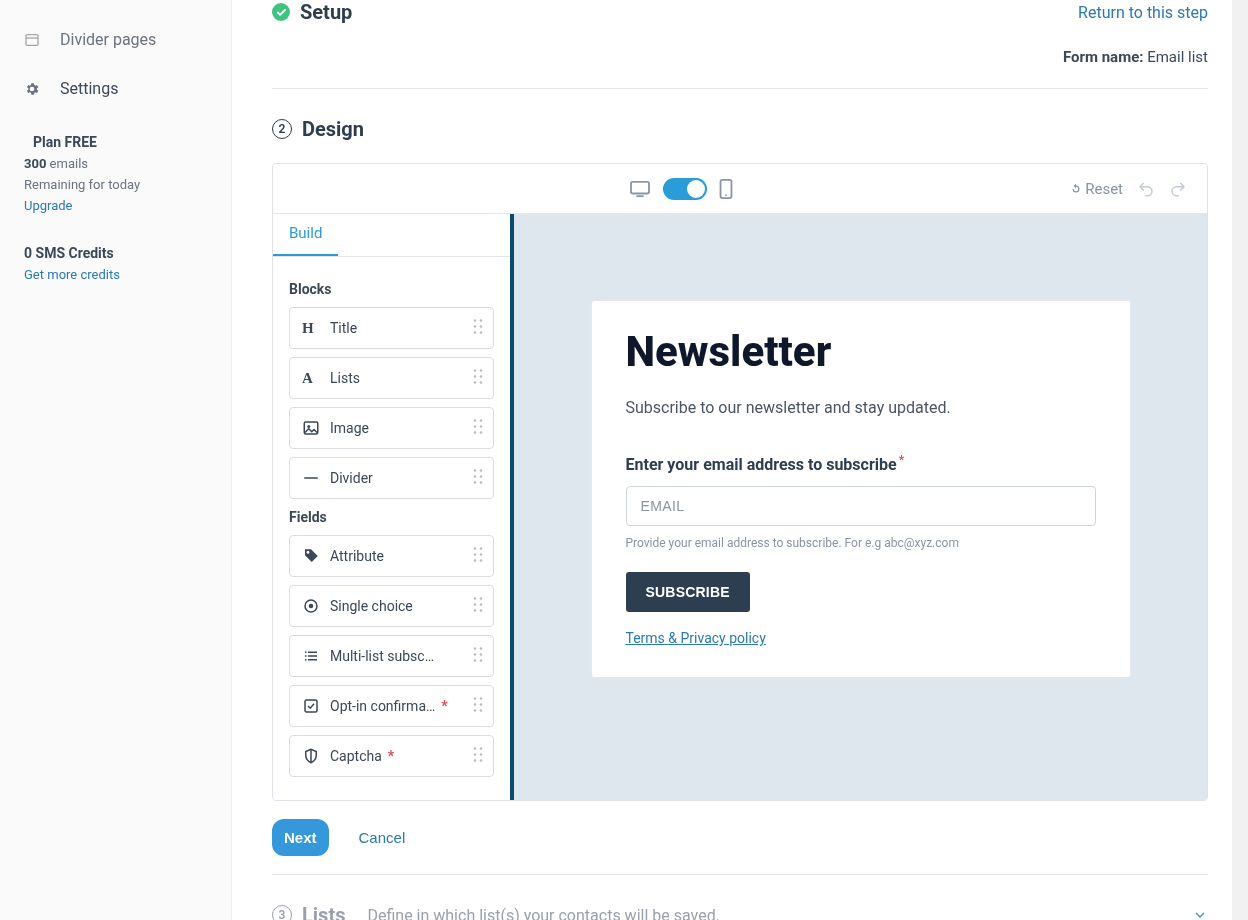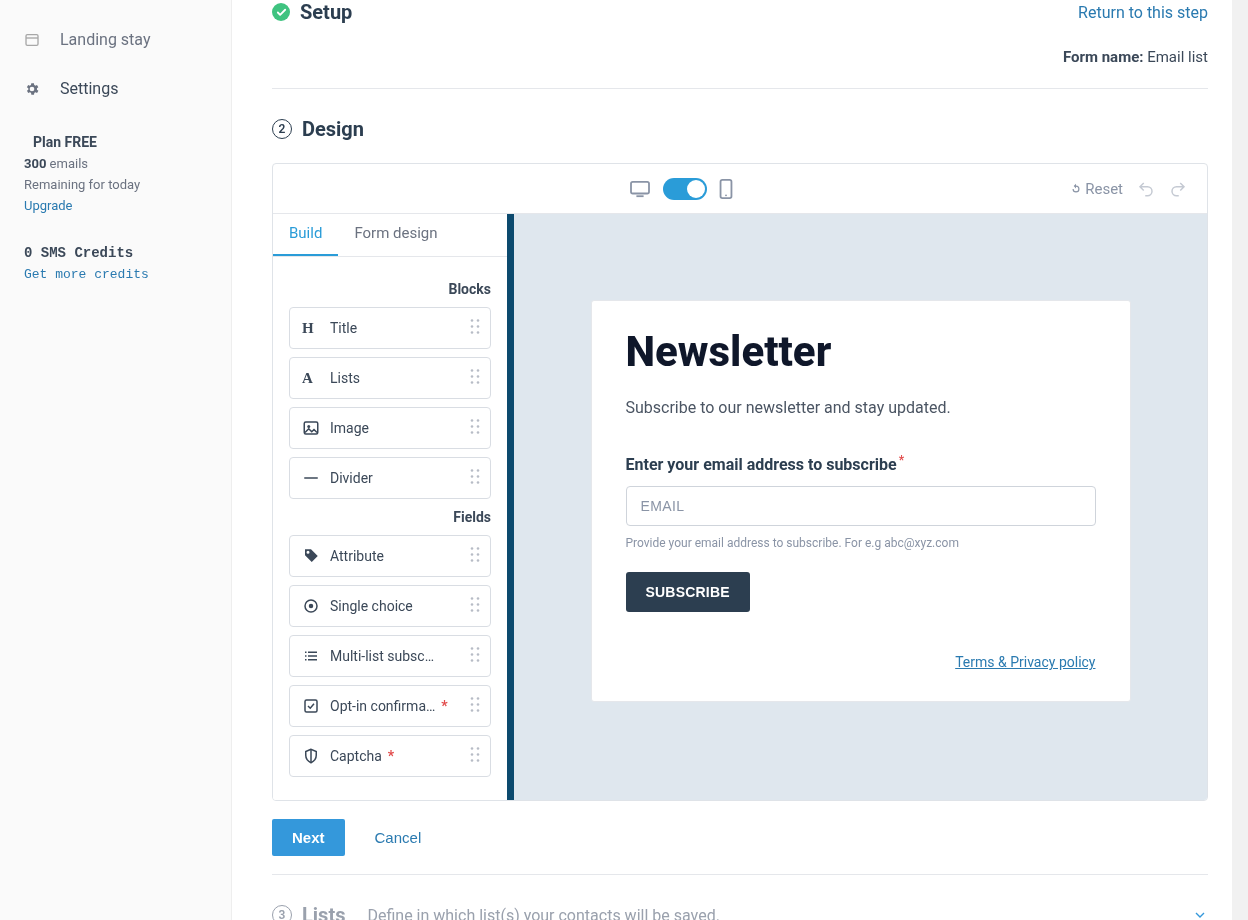--- a/index.html
+++ b/index.html
@@ -30,21 +30,21 @@
     color: #6b7280;
     padding: 10px 0 20px 0;
     cursor: pointer;
   }
   .side-item svg, .side-item .icon { margin-right: 20px; width: 16px; height:16px; fill:#a7a7a7; color:#a7a7a7; }
   .plan-box { padding: 16px 24px; font-size:14px; }
   .plan-title { font-weight:700; color:#3b4858; margin-bottom:6px;margin-left:9px; }
   .plan-line { color:#6b7280; font-size:13px; margin-bottom:6px; }
   .plan-line b { color:#3b4858; font-weight:700; }
   .link { color:#2a7ab0; font-size:13px; cursor:pointer; }
-  .sms-box { padding: 16px 24px; font-size:14px;font-family:Liberation Mono, monospace; }
+  .sms-box { padding: 16px 24px; font-size:14px; }
   .sms-title { font-weight:700; color:#3b4858; margin-bottom:6px; }
 
   .main { flex:1; background:#fff; display:flex; flex-direction:column; position:relative; }
   .content { padding: 0 40px 0 40px; }
 
   .step-header { display:flex; align-items:center; margin-top: 0; margin-bottom: 24px; }
   .step-header .icon-ok {
     width:18px; height:18px; background:#3fc380; border-radius:50%; margin-right:10px;
     display:flex; align-items:center; justify-content:center;
   }
@@ -80,22 +80,22 @@
   .toggle {
     width:44px; height:22px; background:#2a9cd8; border-radius:11px; position:relative; cursor:pointer;
   }
   .toggle .knob { position:absolute; right:2px; top:2px; width:18px; height:18px; background:#fff; border-radius:50%; }
   .reset { display:flex; align-items:center; gap:2px; font-size:15px; cursor:pointer; color:#8a94a6; }
   .reset svg { width:14px; height:14px; fill:#8a94a6; }
   .hist-icon { width:18px; height:18px; color:#c5cad3; cursor:pointer; }
 
   .designer-body { display:flex; height:586px; }
   .panel-left {
-    width:241px; border-right:7px solid #0c4a6e; background:#fff;
-    display:flex; flex-direction:column;text-align:right;
+    width:241px; border-right:4px solid #0c4a6e; background:#fff;
+    display:flex; flex-direction:column;
   }
   .tabs { display:flex; border-bottom:1px solid #e5e7eb; }
   .tab { padding:10px 16px 12px; font-size:15px; color:#6b7280; cursor:pointer; }
   .tab.active { color:#2a9cd8; border-bottom:2px solid #2a9cd8; }
 
   .block-scroll { padding: 14px 16px 16px 16px; overflow:auto; }
   .group-title { font-weight:700; color:#3b4858; font-size:14px; margin: 10px 0 10px 0; }
   .block-item {
     border:1px solid #d9dde3; border-radius:4px; background:#fff;
     display:flex; align-items:center; height:42px; padding:0 12px;
@@ -120,46 +120,46 @@
   .form-card input {
     width:100%; height:40px; border:1px solid #cfd4db; border-radius:4px;
     padding:1px 14px; font-size:14px; color:#374151;
   }
   .form-card input::placeholder { color:#8a94a6; letter-spacing:0.4px; }
   .help { font-size:12px; color:#8a94a6; margin-top:10px; margin-bottom:22px; }
   .btn-sub {
     background:#2c3e50; color:#fff; font-weight:700; font-size:14px;
     padding: 12px 20px; border:none; border-radius:3px; letter-spacing:0.2px; cursor:pointer;
   }
-  .terms { text-align:right; margin-top:40px; }
+  .terms { text-align:left; margin-top:16px; }
   .terms a { color:#2a7ab0; font-size:14px; text-decoration:underline; }
 
   .footer-actions { display:flex; align-items:center; gap:30px; margin-bottom:18px; }
-  .btn-next { background:#3498db; color:#fff; border:none; border-radius:2px; padding:10px 20px; font-size:15px; font-weight:600; cursor:pointer;text-align:center; }
+  .btn-next { background:#3498db; color:#fff; border:none; border-radius:12px; padding:10px 12px; font-size:15px; font-weight:600; cursor:pointer;text-align:center; }
   .btn-cancel { background:none; border:none; color:#2a7ab0; font-size:15px; cursor:pointer; }
 
   .step3-row { display:flex; align-items:center; border-top:1px solid #e5e7eb; padding-top:28px; color:#9aa1ad; margin-top:6px; }
   .step-num.muted { border-color:#9aa1ad; color:#9aa1ad; }
   .step3-row h3 { font-size:20px; font-weight:700; margin-right:22px; color:#9aa1ad; }
   .step3-row .desc { font-size:16px; }
   .chev { margin-left:auto; color:#3498db; width:16px; height:16px; }
 
   .scroll-edge { position:absolute; right:0; top:0; bottom:0; width:16px; background:#f1f1f1; }
 </style>
 </head>
 <body>
 
 <aside class="sidebar">
   <div class="side-nav">
     <div class="side-item">
       <svg class="icon" viewBox="0 0 24 24">
           <rect x="3" y="4" width="18" height="16" rx="2" fill="none" stroke="#a7a7a7" stroke-width="2"></rect>
           <line x1="3" y1="9" x2="21" y2="9" stroke="#a7a7a7" stroke-width="2"></line>
         </svg>
-      <span>Landing stay</span>
+      <span>Divider pages</span>
     </div>
     <div class="side-item" style="color:#3b4858;">
       <svg class="icon" viewBox="0 0 24 24">
           <path fill="#6b7280" d="M19.4 13a7.5 7.5 0 0 0 .1-1 7.5 7.5 0 0 0-.1-1l2.1-1.6-2-3.4-2.5 1a7.6 7.6 0 0 0-1.7-1l-.4-2.6h-4l-.4 2.6a7.6 7.6 0 0 0-1.7 1l-2.5-1-2 3.4L6.5 11a7.5 7.5 0 0 0-.1 1 7.5 7.5 0 0 0 .1 1l-2.1 1.6 2 3.4 2.5-1a7.6 7.6 0 0 0 1.7 1l.4 2.6h4l.4-2.6a7.6 7.6 0 0 0 1.7-1l2.5 1 2-3.4Zm-7.4 2.5A3.5 3.5 0 1 1 15.5 12 3.5 3.5 0 0 1 12 15.5Z"></path>
         </svg>
       <span>Settings</span>
     </div>
   </div>
 
   <div class="plan-box">
@@ -231,21 +231,20 @@
               <path fill="none" stroke="#c5cad3" stroke-width="2" d="M15 14l5-5-5-5M20 9H10a6 6 0 0 0 0 12h3"></path>
             </svg>
         </div>
       </div>
 
       <div class="designer-body">
 
         <div class="panel-left">
           <div class="tabs">
             <div class="tab active">Build</div>
-            <div class="tab">Form design</div>
           </div>
           <div class="block-scroll">
             <div class="group-title">Blocks</div>
 
             <div class="block-item">
               <span class="bi-icon">
                   <b style="font-family:Georgia,serif;font-size:15px;">H</b>
                 </span>
               <span class="bi-label">Title</span>
               <span class="drag-handle"><svg viewBox="0 0 10 16">

